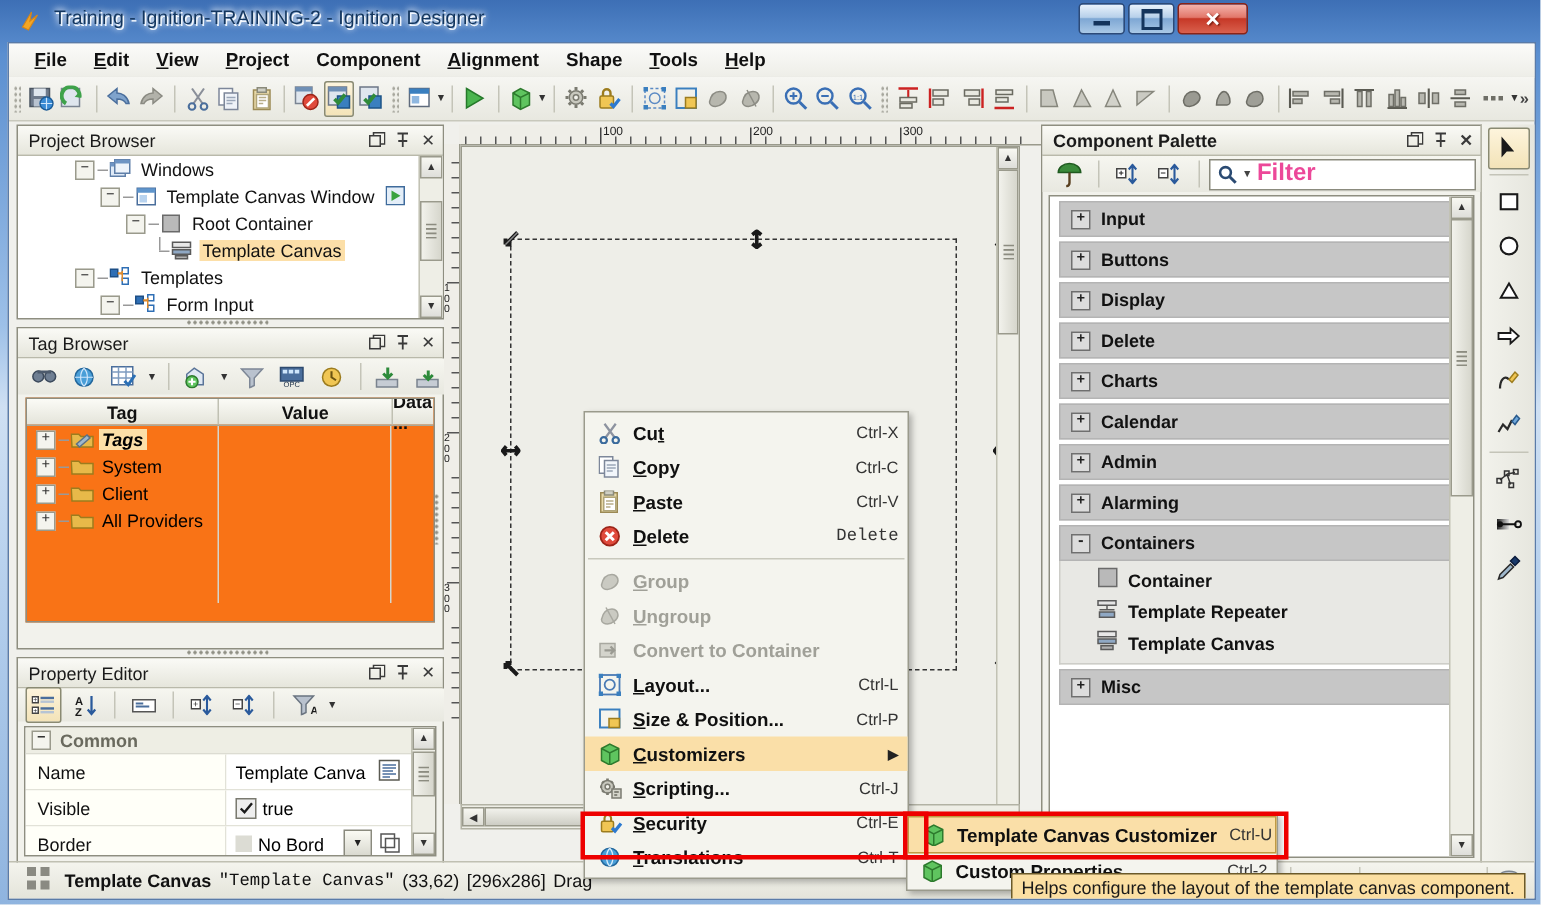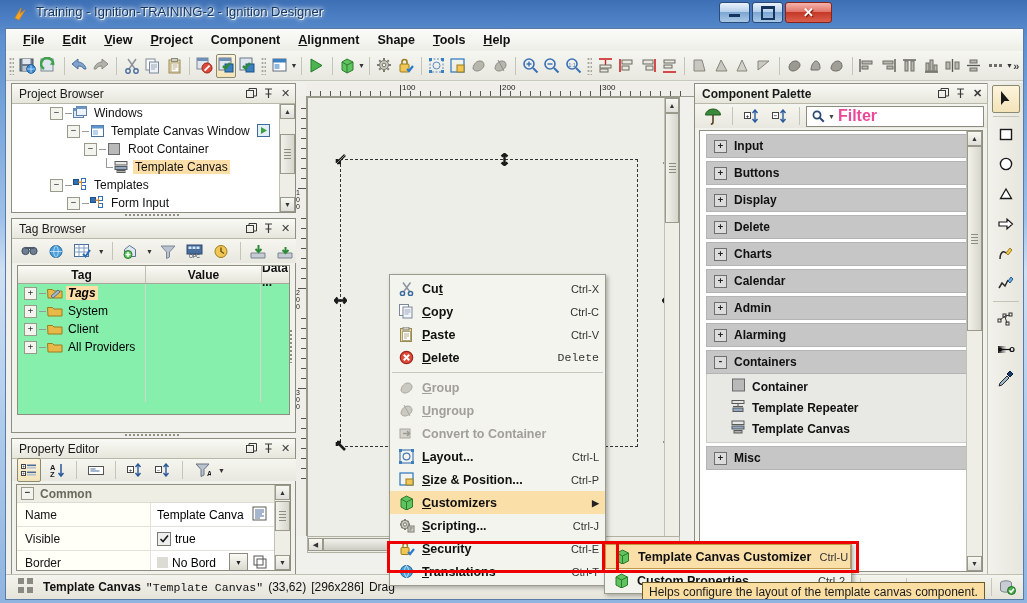--- a/index.html
+++ b/index.html
@@ -777,21 +777,21 @@
               </svg>
           </span>
           <span class="tbtn">
             <svg width="17" height="15" viewBox="0 0 17 15">
                 <path d="M1 9h14v5H1z" fill="#c6ccd4" stroke="#7a838e"></path>
                 <path d="M8.5 8V2M5.5 5l3-3 3 3" stroke="#2d8a3a" stroke-width="2" fill="none" transform="translate(0,1) rotate(180 8.5 5)"></path>
               </svg>
           </span>
         </div>
 
-        <div style="position:absolute;left:5px;top:46px;width:271px;height:148px;border:1px solid #8e8e80;background:#86efac;overflow:hidden;">
+        <div style="position:absolute;left:5px;top:46px;width:271px;height:148px;border:1px solid #8e8e80;background:#f97316;overflow:hidden;">
           <div class="thead">
             <div class="th" style="width:127px;">Tag</div>
             <div class="th" style="width:115px;">Value</div>
             <div class="th" style="flex:1;border-right:none;">Data ...</div>
           </div>
           <div style="position:relative;">
             <div style="position:absolute;left:127px;top:0;width:1px;height:118px;background:#d6d6cc;"></div>
             <div style="position:absolute;left:242px;top:0;width:1px;height:118px;background:#d6d6cc;"></div>
 
             <div class="trow" style="padding-left:6px;height:18px;">
@@ -1555,17 +1555,17 @@
               </svg>
           </span>
           <span class="mlabel">Custom Properties</span>
           <span class="maccel">Ctrl-2</span>
         </div>
       </div>
 
       <div class="redbox" style="left:381px;top:512px;width:226px;height:26px;"></div>
       <div class="redbox" style="left:596px;top:512px;width:251px;height:26px;"></div>
 
-      <div class="tooltip" style="left:636px;top:553px;">Helps configure the layout of the template canvas component.</div>
+      <div class="tooltip" style="left:668px;top:553px;">Helps configure the layout of the template canvas component.</div>
 
     </div>
   </div>
 </div>
 
 </body></html>

